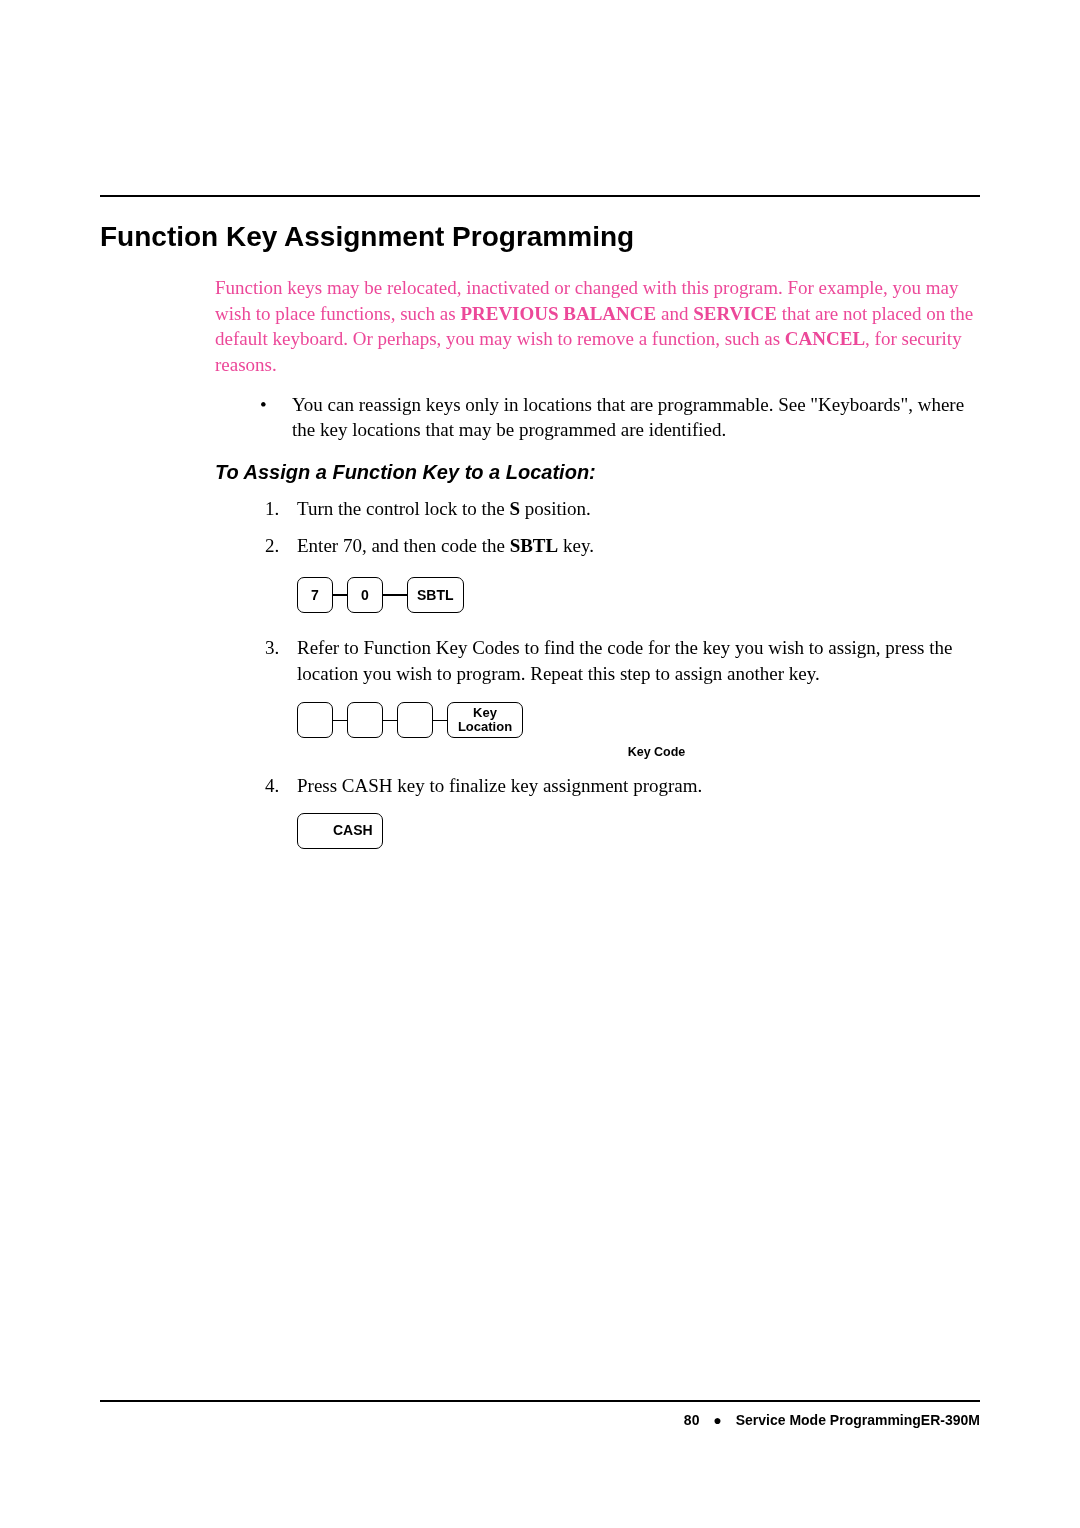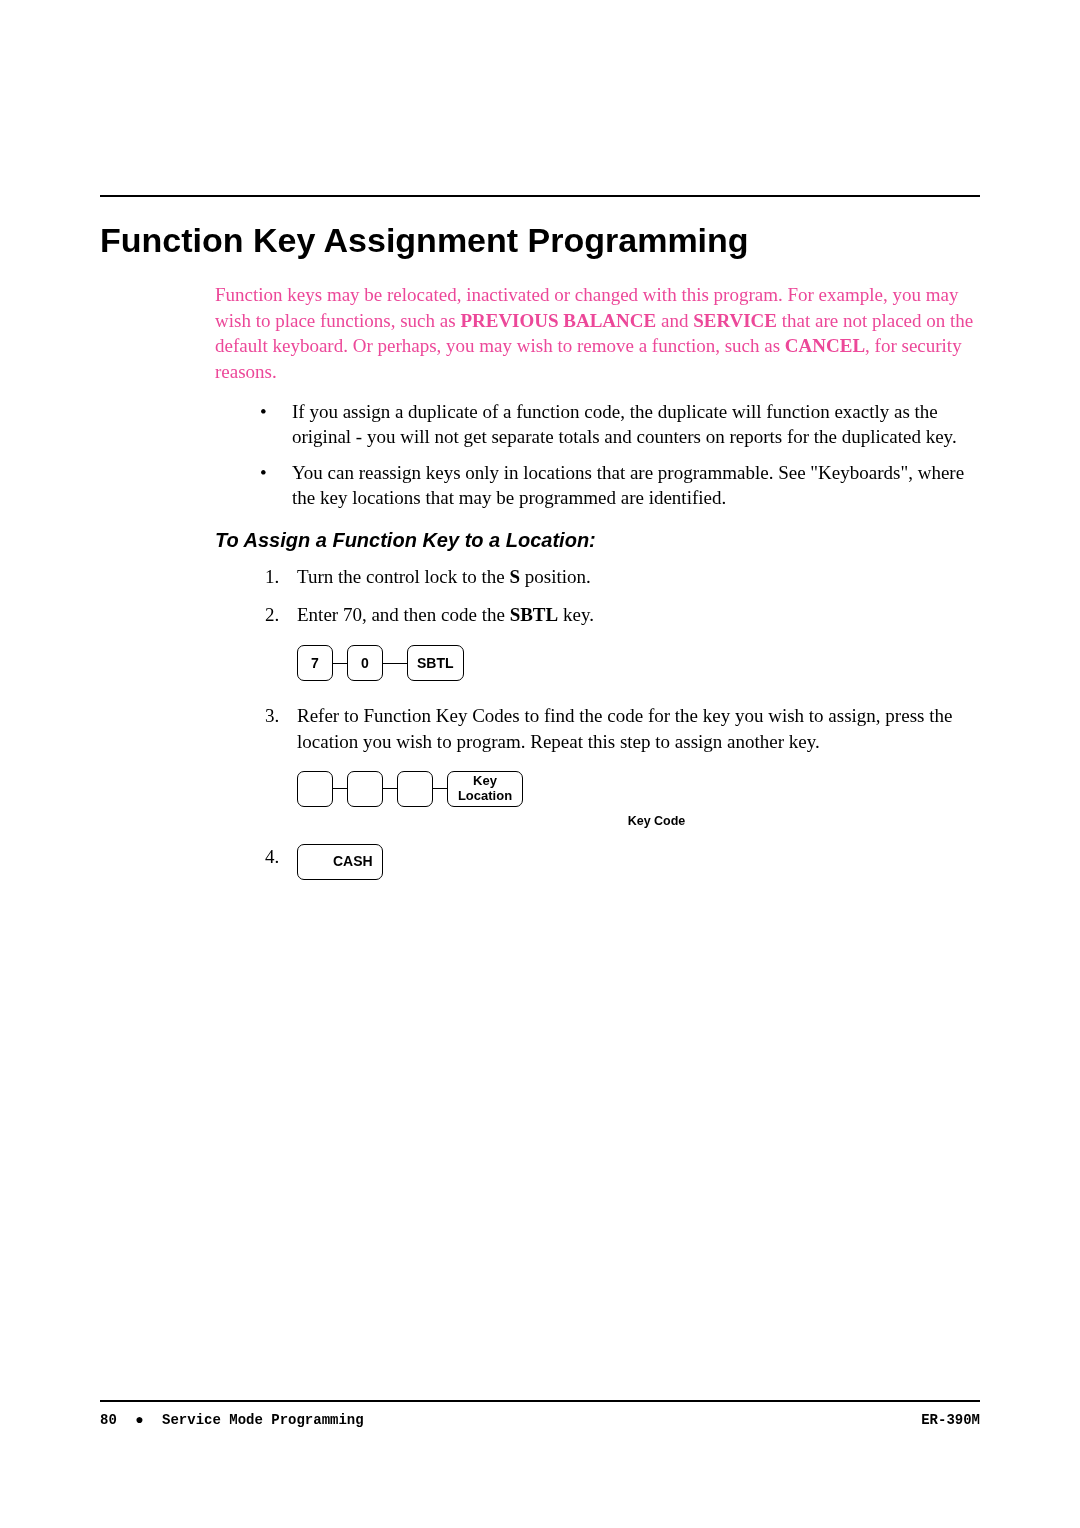--- a/index.html
+++ b/index.html
@@ -18,21 +18,21 @@
       padding: 195px 100px 0 100px;
     }
     .top-rule {
       border: none;
       border-top: 2px solid #000;
       margin-bottom: 24px;
     }
     .section-title {
       font-family: Arial, Helvetica, sans-serif;
       font-weight: bold;
-      font-size: 34px;
+      font-size: 28px;
       color: #000;
       margin-bottom: 22px;
     }
     .content-block {
       margin-left: 115px;
       margin-right: 0;
     }
     .para {
       font-size: 19px;
       line-height: 1.35;
@@ -146,22 +146,22 @@
       left: 100px;
       right: 100px;
     }
     .footer-rule {
       border: none;
       border-top: 2px solid #000;
       margin-bottom: 10px;
     }
     .footer-row {
       display: flex;
-      justify-content: space-between;
-      font-family: Liberation Mono, monospace;
+      justify-content: flex-end;
+      font-family: Liberation Sans, sans-serif;
       font-weight: bold;
       font-size: 14px;
     }
     .footer-left .dot {
       margin: 0 10px;
     }
   </style>
 </head>
 <body>
 
@@ -170,21 +170,20 @@
   <h1 class="section-title">Function Key Assignment Programming</h1>
 
   <div class="content-block">
 
     <p class="para">
       <span>Function keys may be relocated, inactivated or changed with this program. For example, you may wish to place functions, such as </span><span class="bold">PREVIOUS BALANCE</span><span> and </span><span class="bold">SERVICE</span><span> that are not placed on the default keyboard. Or perhaps, you may wish to remove a function, such as </span><span class="bold">CANCEL</span><span>, for security reasons.</span>
     </p>
 
 
     <ul class="bullet-list">
-      <li>If you assign a duplicate of a function code, the duplicate will function exactly as the original - you will not get separate totals and counters on reports for the duplicated key.</li>
       <li>You can reassign keys only in locations that are programmable.    See "Keyboards", where the key locations that may be programmed are identified.</li>
     </ul>
 
     <h2 class="subheading">To Assign a Function Key to a Location:</h2>
 
     <ol class="numbered-list">
       <li>
         <span class="num">1.</span>
         <span>
           <span>Turn the control lock to the </span><span class="bold">S</span><span> position.</span>
@@ -224,20 +223,21 @@
                 <div>Location</div>
               </div>
             </div>
           </div>
           <div class="keycode-label">Key Code</div>
         </div>
       </li>
 
       <li>
         <span class="num">4.</span>
+        <span>Press CASH key to finalize key assignment program.</span>
 
         <div class="key-sequence" style="margin-top:14px;">
           <div class="key-box large">CASH</div>
         </div>
       </li>
     </ol>
 
   </div>
 </div>
 

